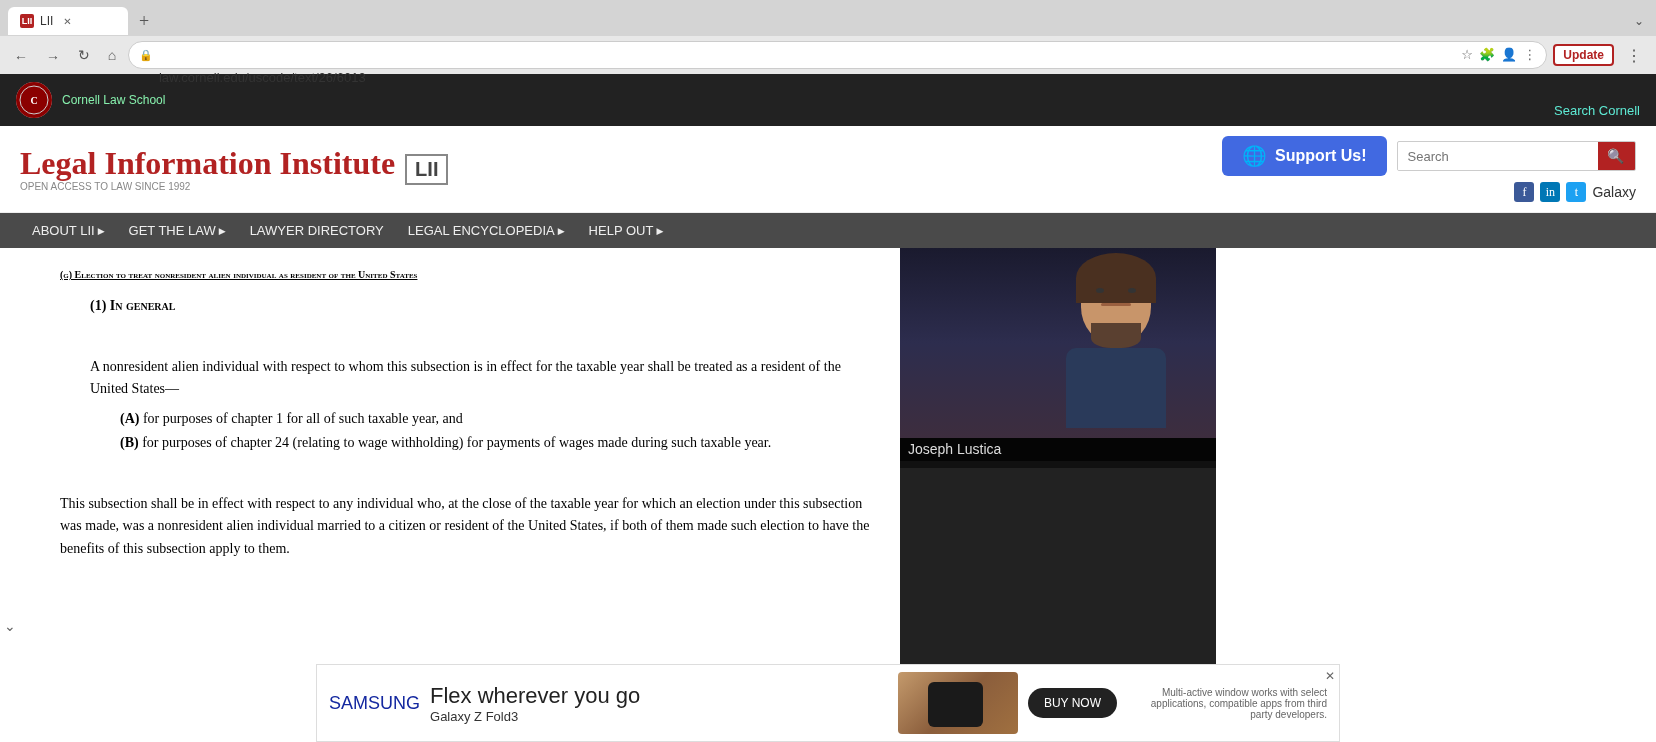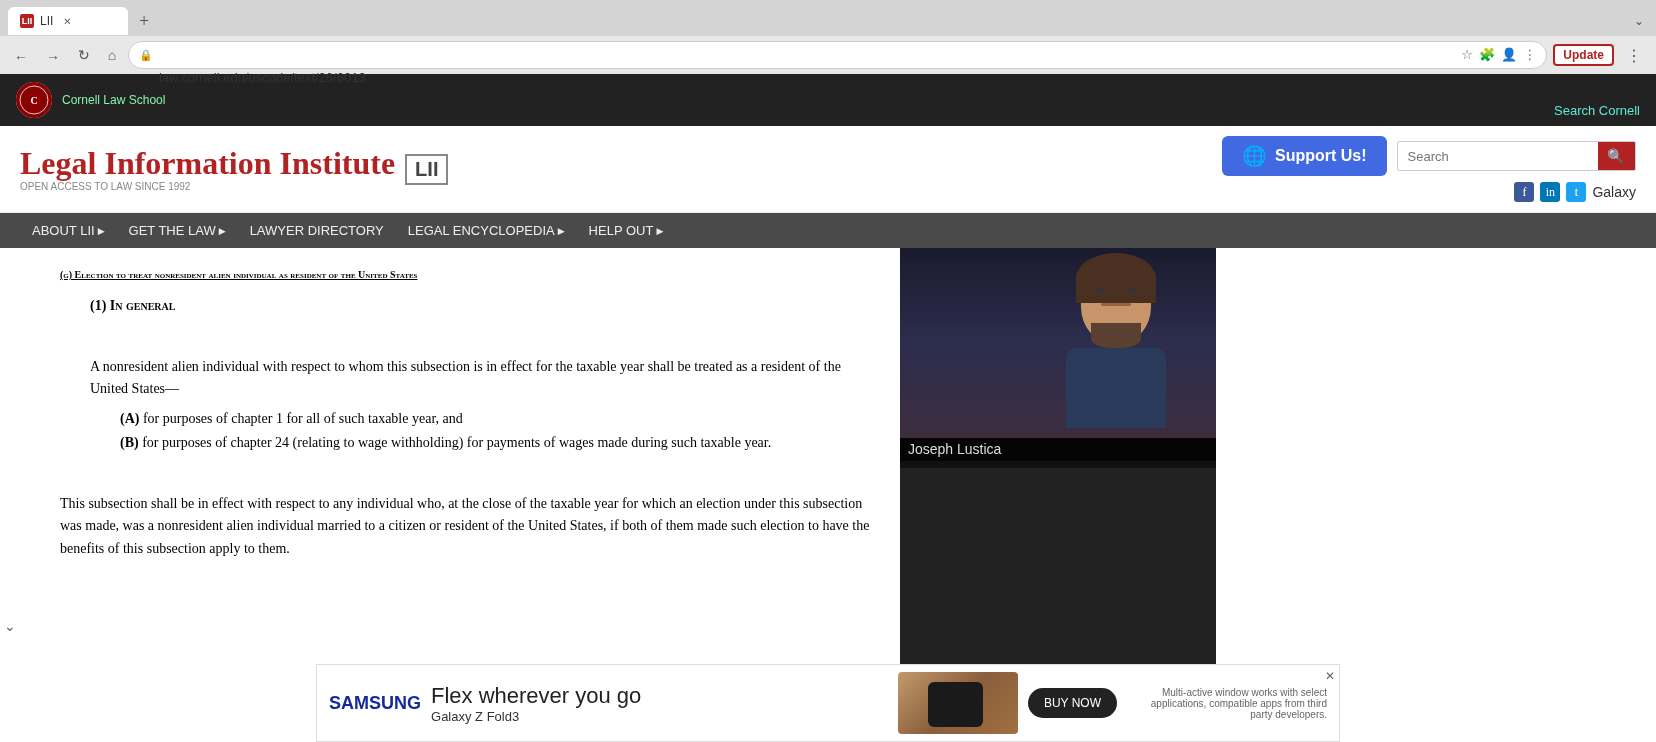--- a/index.html
+++ b/index.html
@@ -59,21 +59,21 @@
     .section-heading { font-size: 10px; font-weight: bold; margin-bottom: 16px; font-variant: small-caps; line-height: 1.4; text-decoration: underline; }
     .subsection { margin-left: 30px; margin-bottom: 12px; }
     .subsection-heading { font-size: 14px; font-variant: small-caps; font-weight: bold; margin-bottom: 8px; }
     .legal-text { line-height: 1.6; margin-bottom: 10px; font-size: 14px; margin-top: 42px; }
     .sub-item { margin-left: 30px; margin-bottom: 8px; }
     .item-label { font-weight: bold; }
 
     
     .ad-banner { position: fixed; bottom: 0; left: 316px; right: 316px; height: 78px; background: #fff; border: 1px solid #ddd; display: flex; align-items: center; overflow: hidden; z-index: 100; }
     .ad-content { display: flex; align-items: center; width: 100%; padding: 8px 12px; gap: 10px; }
-    .ad-samsung-logo { font-family: Arial, sans-serif; font-size: 18px; font-weight: bold; color: #1428a0; }
+    .ad-samsung-logo { font-family: Arial, sans-serif; font-size: 18px; font-weight: normal; color: #1428a0; }
     .ad-text-area { flex: 1; }
     .ad-tagline { font-size: 22px; font-family: Arial, sans-serif; color: #222; }
     .ad-sub { font-size: 13px; color: #333; font-family: Arial, sans-serif; }
     .ad-buy-btn { background: #222; color: white; border: none; border-radius: 20px; padding: 8px 16px; font-size: 12px; font-family: Arial, sans-serif; cursor: pointer; white-space: nowrap; }
     .ad-fine-print { font-size: 10px; color: #666; font-family: Arial, sans-serif; max-width: 200px; text-align: right; }
     .ad-close { position: absolute; top: 4px; right: 4px; font-size: 12px; color: #666; cursor: pointer; }
 
     
     .right-sidebar { width: 316px; background: #111; flex-shrink: 0; }
 

